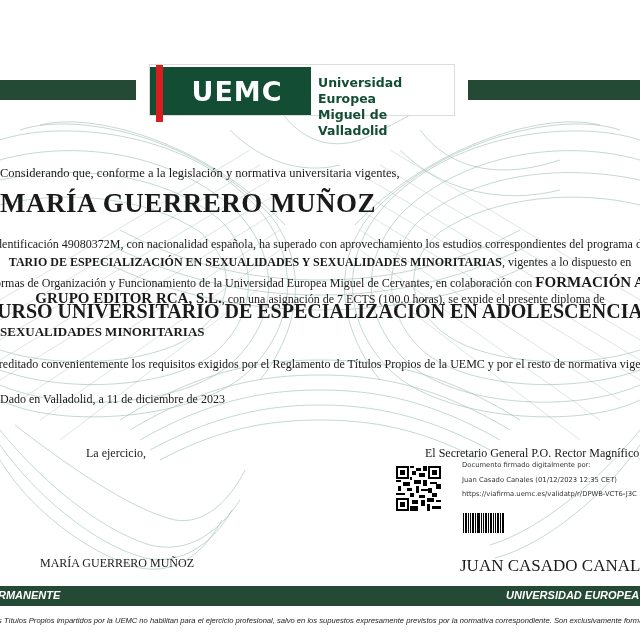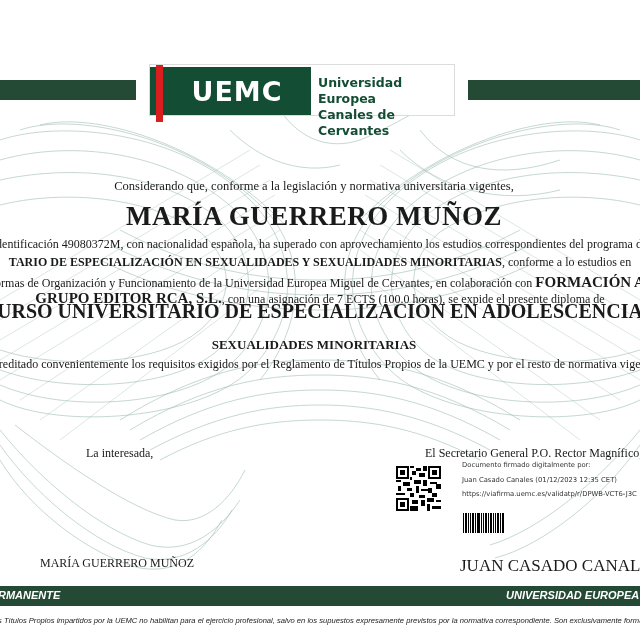--- a/index.html
+++ b/index.html
@@ -8,21 +8,21 @@
   .layer { position:absolute; left:0; top:0; width:640px; height:640px; z-index:1; }
   .bar-top { position:absolute; top:80px; height:20px; background:#244a35; }
   .bar-top.left { left:0; width:136px; }
   .bar-top.right { left:468px; width:172px; }
   .logo { position:absolute; left:149px; top:64px; width:306px; height:52px; background:#fff; border:1px solid #dcdcdc; box-sizing:border-box; }
   .logo .red { position:absolute; left:6px; top:0; width:7px; height:57px; background:#d81e1e; }
   .logo .green-strip { position:absolute; left:0; top:2px; width:6px; height:48px; background:#134d33; }
   .logo .green { position:absolute; left:13px; top:2px; width:148px; height:48px; background:#134d33; color:#fff; font-family:"DejaVu Sans",sans-serif; font-weight:bold; font-size:27px; letter-spacing:1px; display:flex; align-items:center; justify-content:center; }
   .logo .name { position:absolute; left:168px; top:10px; width:135px; font-family:"DejaVu Sans",sans-serif; font-weight:bold; font-size:12.5px; line-height:16px; color:#134d33; }
   .line { position:absolute; white-space:nowrap; }
-  .center { left:0; width:628px; text-align:center;margin-top:13px; }
+  .center { left:0; width:628px; text-align:left; }
   .t-intro { top:166px; font-size:12.5px; }
   .t-name { top:188px; font-size:27px; font-weight:bold; letter-spacing:0.5px; }
   .t-p1 { top:237px; left:-22px; width:684px; text-align:center; font-size:12px; }
   .t-p2 { top:255px; left:-22px; width:684px; text-align:center; font-size:12px; }
   .t-p3 { top:274px; left:-22px; width:684px; text-align:center; font-size:12px; }
   .t-p4 { top:290px; left:-22px; width:684px; text-align:center; font-size:12px; }
   .b { font-weight:bold; }
   .big { font-size:15px; font-weight:bold; }
   .t-course1 { top:300px; left:-60px; width:760px; text-align:center; font-size:20px; font-weight:bold; }
   .t-course2 { top:324px; font-size:13px; font-weight:bold; }
@@ -106,38 +106,39 @@
 
   <div class="bar-top left"></div>
   <div class="bar-top right"></div>
 
   <div class="logo">
     <div class="green-strip"></div>
     <div class="red"></div>
     <div class="green">UEMC</div>
     <div class="name">
       <div>Universidad Europea</div>
-      <div>Canales de Cervantes</div>
+      <div>Miguel de Valladolid</div>
     </div>
   </div>
 
   <div class="line center t-intro">Considerando que, conforme a la legislación y normativa universitaria vigentes,</div>
   <div class="line center t-name">MARÍA GUERRERO MUÑOZ</div>
 
   <div class="line t-p1">identificación 49080372M, con nacionalidad española, ha superado con aprovechamiento los estudios correspondientes del programa de</div>
-  <div class="line t-p2"><span class="b">TARIO DE ESPECIALIZACIÓN EN SEXUALIDADES Y SEXUALIDADES MINORITARIAS</span><span>, conforme a lo estudios en</span></div>
+  <div class="line t-p2"><span class="b">TARIO DE ESPECIALIZACIÓN EN SEXUALIDADES Y SEXUALIDADES MINORITARIAS</span><span>, vigentes a lo dispuesto en</span></div>
   <div class="line t-p3"><span>ormas de Organización y Funcionamiento de la Universidad Europea Miguel de Cervantes, en colaboración con </span><span class="big">FORMACIÓN A</span></div>
   <div class="line t-p4"><span class="big">GRUPO EDITOR RCA, S.L.</span><span>, con una asignación de 7 ECTS (100.0 horas), se expide el presente diploma de</span></div>
 
   <div class="line t-course1">URSO UNIVERSITARIO DE ESPECIALIZACIÓN EN ADOLESCENCIA</div>
   <div class="line center t-course2">SEXUALIDADES MINORITARIAS</div>
 
   <div class="line t-req">creditado convenientemente los requisitos exigidos por el Reglamento de Títulos Propios de la UEMC y por el resto de normativa vigen</div>
-
-  <div class="line t-interesada">La interesada,</div>
+  <div class="line center t-date">Dado en Valladolid, a 11 de diciembre de 2023</div>
+
+  <div class="line t-interesada">La ejercicio,</div>
   <div class="line t-secretario">El Secretario General P.O. Rector Magnífico,</div>
 
   <svg class="qr" viewBox="0 0 25 25" xmlns="http://www.w3.org/2000/svg" shape-rendering="crispEdges">
     <rect width="25" height="25" fill="#fff"></rect>
     <g fill="#000">
       <rect x="0" y="0" width="7" height="7"></rect>
         <rect x="1" y="1" width="5" height="5" fill="#fff"></rect>
         <rect x="2" y="2" width="3" height="3"></rect>
       <rect x="18" y="0" width="7" height="7"></rect>
         <rect x="19" y="1" width="5" height="5" fill="#fff"></rect>

